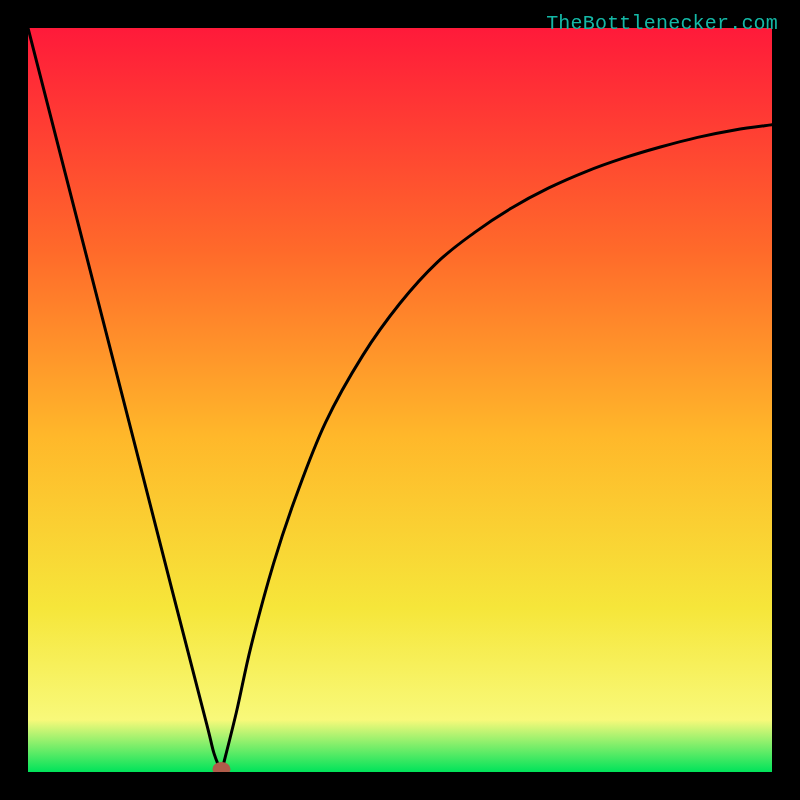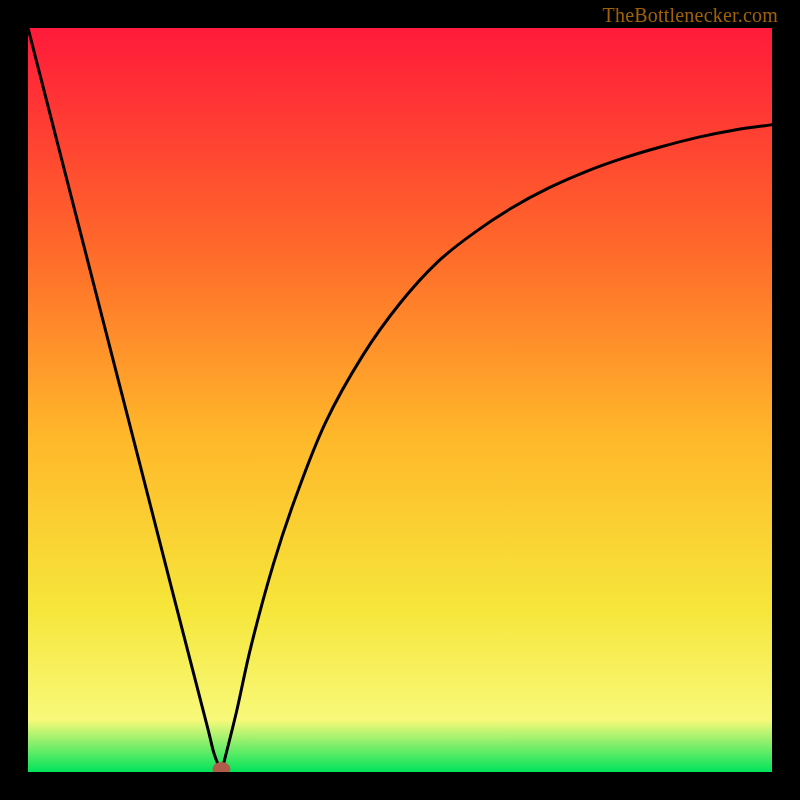--- a/index.html
+++ b/index.html
@@ -20,25 +20,25 @@
   }
   .plot {
     position: absolute;
     left: 0;
     top: 0;
     width: 744px;
     height: 744px;
   }
   .attribution {
     position: absolute;
-    top: 4px;
+    top: 12px;
     right: 22px;
-    font-family: Liberation Serif, serif;
+    font-family: Liberation Mono, monospace;
     font-size: 20px;
-    color: #a16207;
+    color: #14b8a6;
     letter-spacing: 0.2px;
   }
 </style>
 </head>
 <body>
 
 <div class="frame">
   <svg class="plot" viewBox="0 0 744 744" preserveAspectRatio="none">
     <defs>
       <linearGradient id="bg-grad" x1="0" y1="0" x2="0" y2="1">

